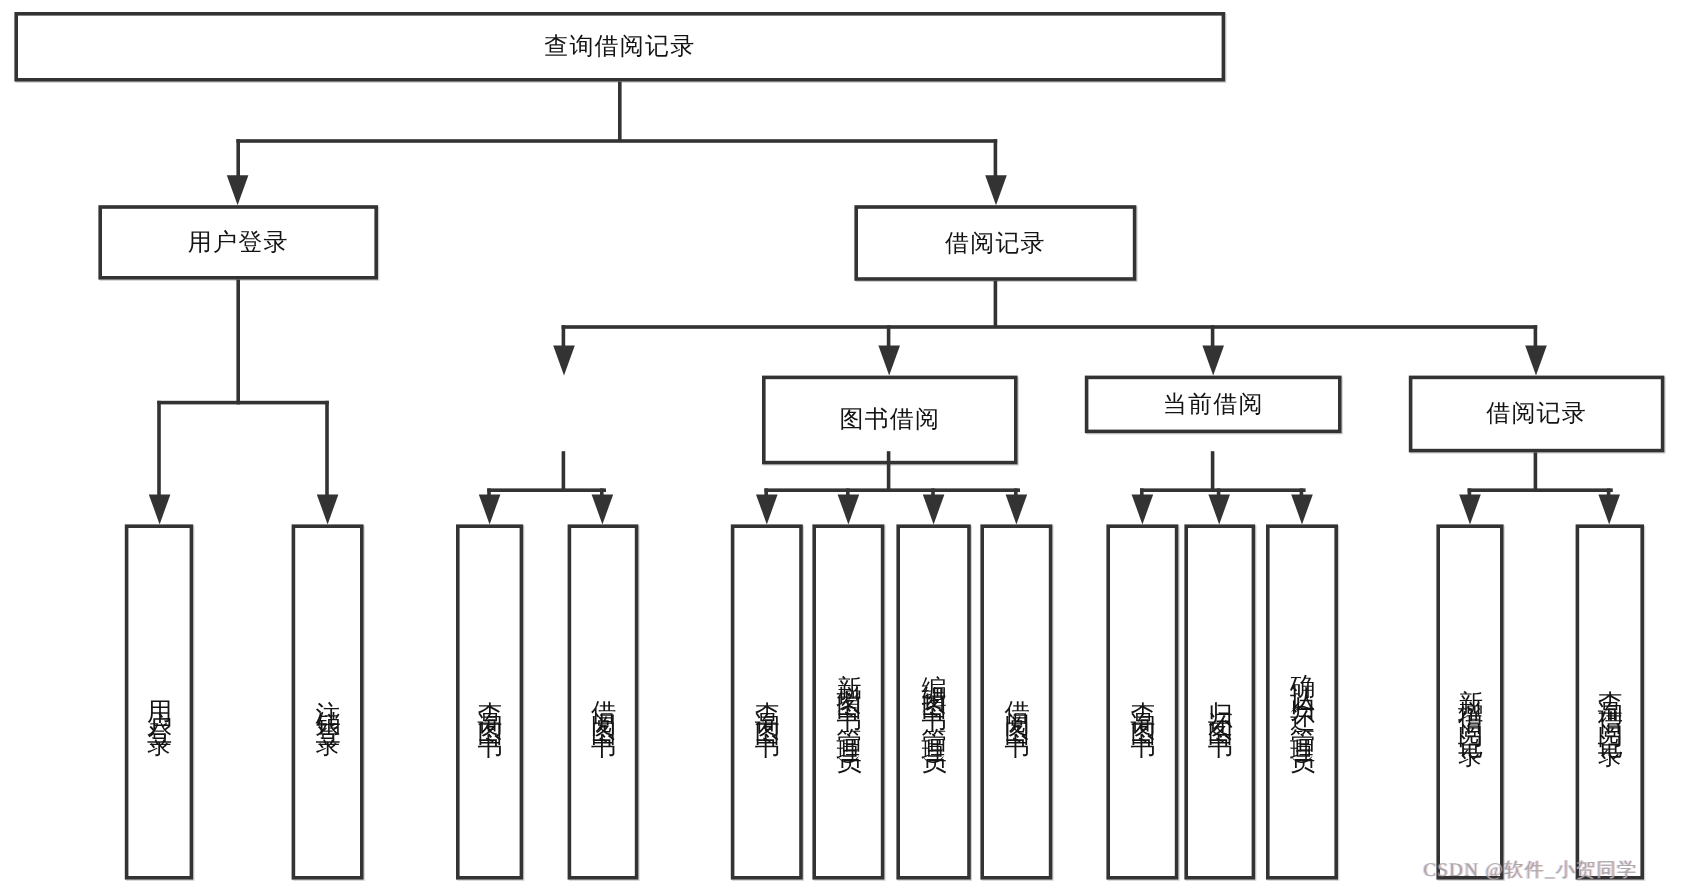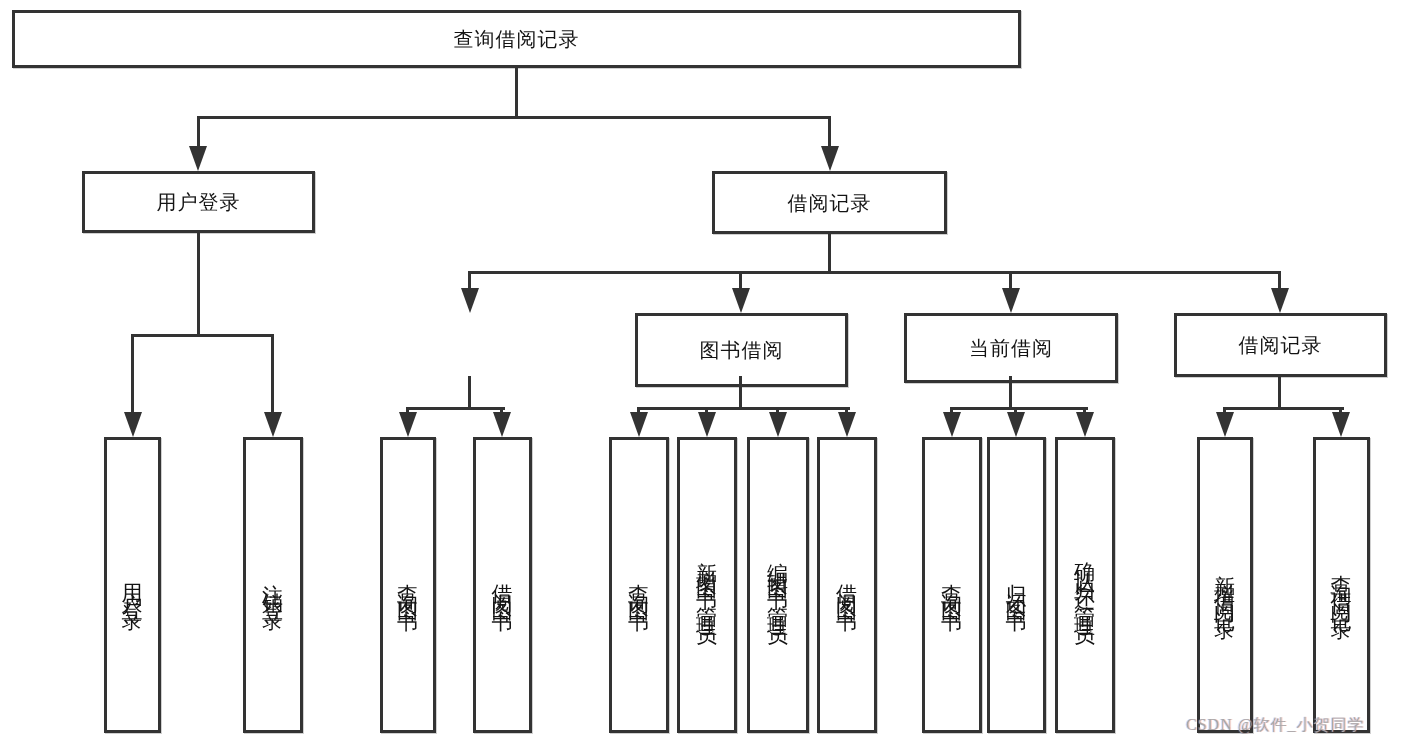--- a/index.html
+++ b/index.html
@@ -61,21 +61,21 @@
   <div class="line" style="left:468px;top:271px;width:3px;height:19px;"></div>
   <div class="arrow" style="left:461px;top:288px;"></div>
   <div class="line" style="left:739px;top:271px;width:3px;height:19px;"></div>
   <div class="arrow" style="left:732px;top:288px;"></div>
   <div class="line" style="left:1009px;top:271px;width:3px;height:19px;"></div>
   <div class="arrow" style="left:1002px;top:288px;"></div>
   <div class="line" style="left:1278px;top:271px;width:3px;height:19px;"></div>
   <div class="arrow" style="left:1271px;top:288px;"></div>
 
   <div class="node" style="left:635px;top:313px;width:213px;height:74px;">图书借阅</div>
-  <div class="node" style="left:904px;top:313px;width:214px;height:70px;">当前借阅</div>
+  <div class="node" style="left:904px;top:313px;width:214px;height:48px;">当前借阅</div>
   <div class="node" style="left:1174px;top:313px;width:213px;height:64px;">借阅记录</div>
 
   <div class="line" style="left:468px;top:376px;width:3px;height:34px;"></div>
   <div class="line" style="left:406px;top:407px;width:99px;height:3px;"></div>
   <div class="line" style="left:406px;top:407px;width:3px;height:8px;"></div>
   <div class="arrow" style="left:399px;top:412px;"></div>
   <div class="line" style="left:500px;top:407px;width:3px;height:8px;"></div>
   <div class="arrow" style="left:493px;top:412px;"></div>
 
   <div class="line" style="left:739px;top:376px;width:3px;height:34px;"></div>

